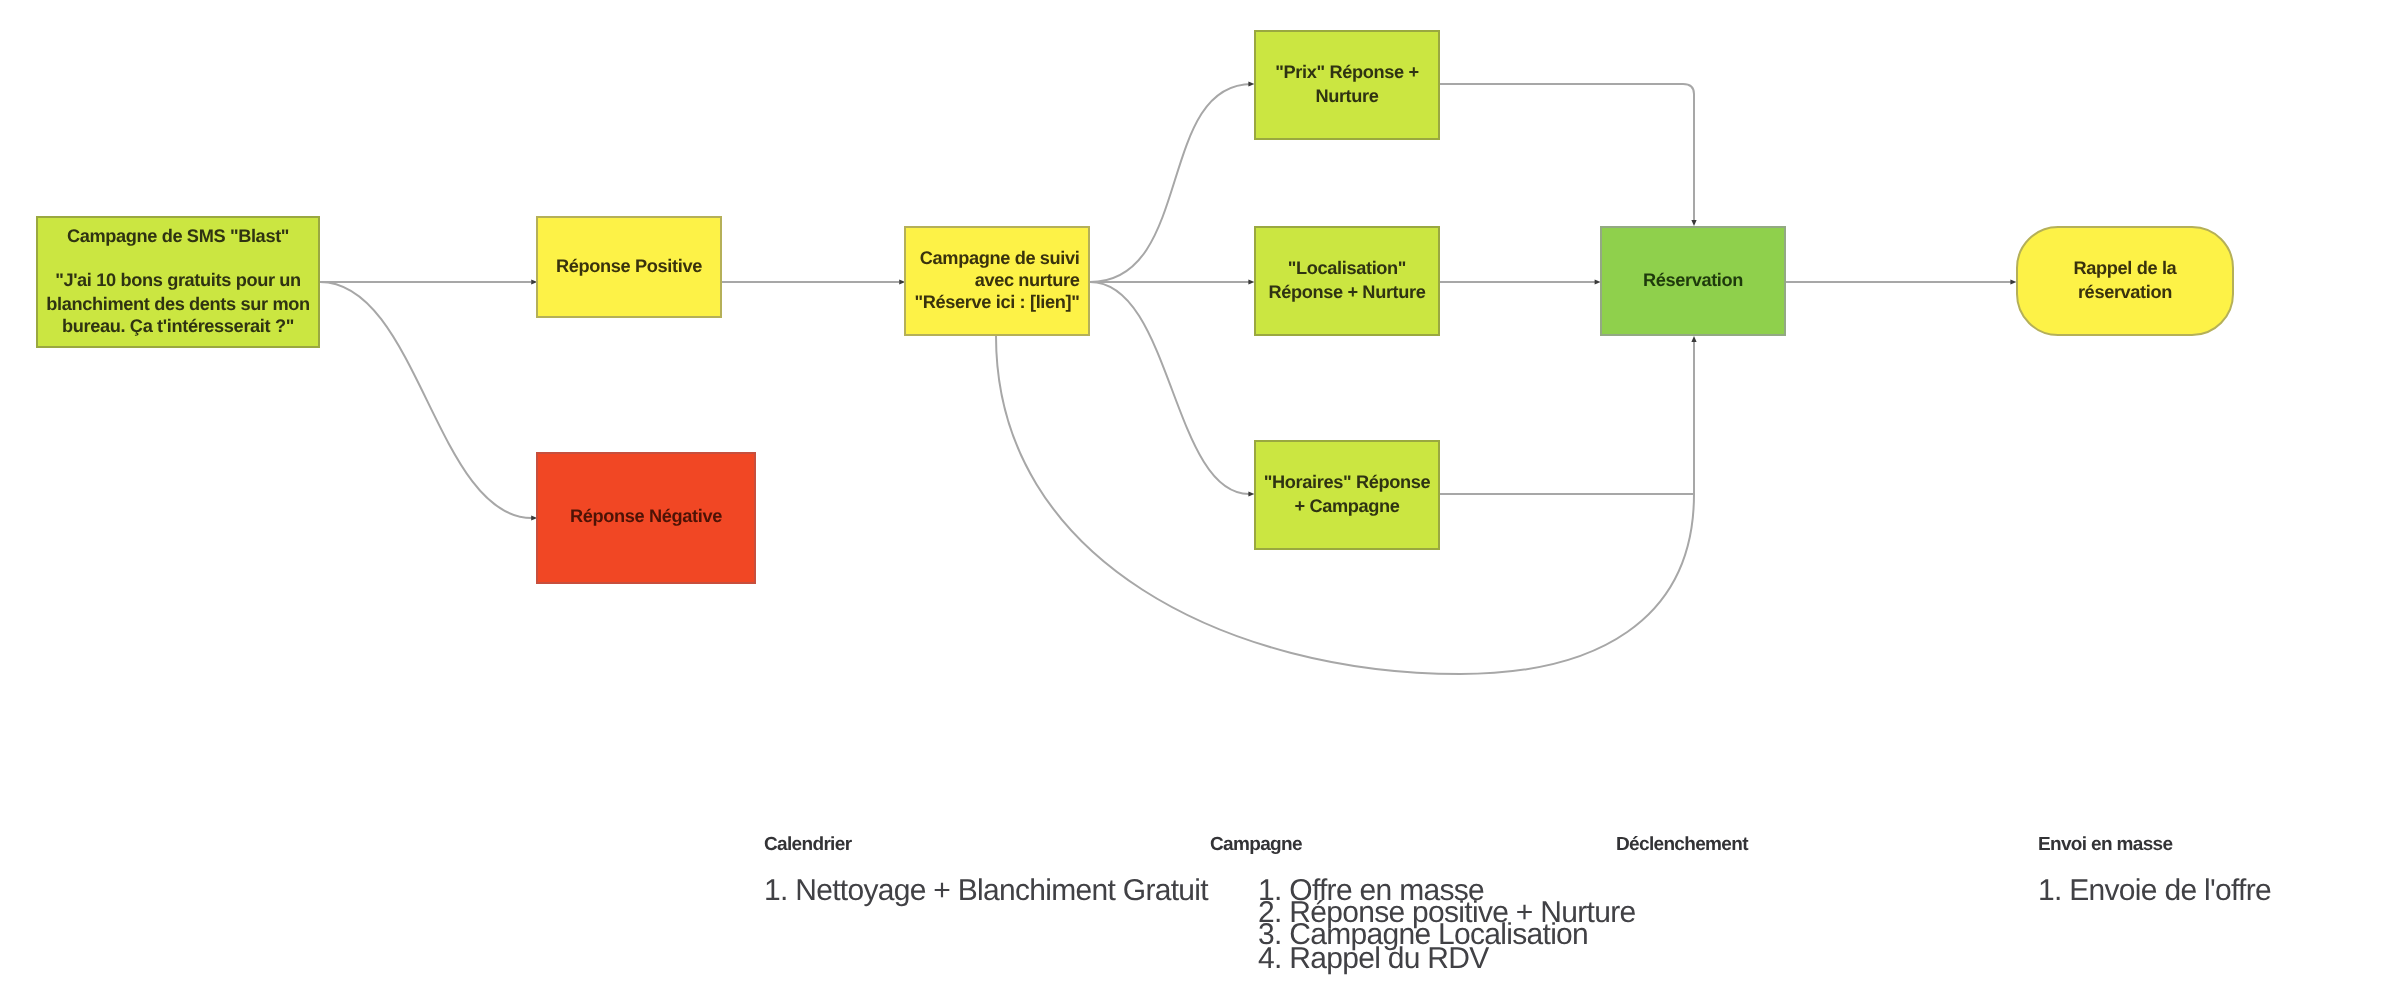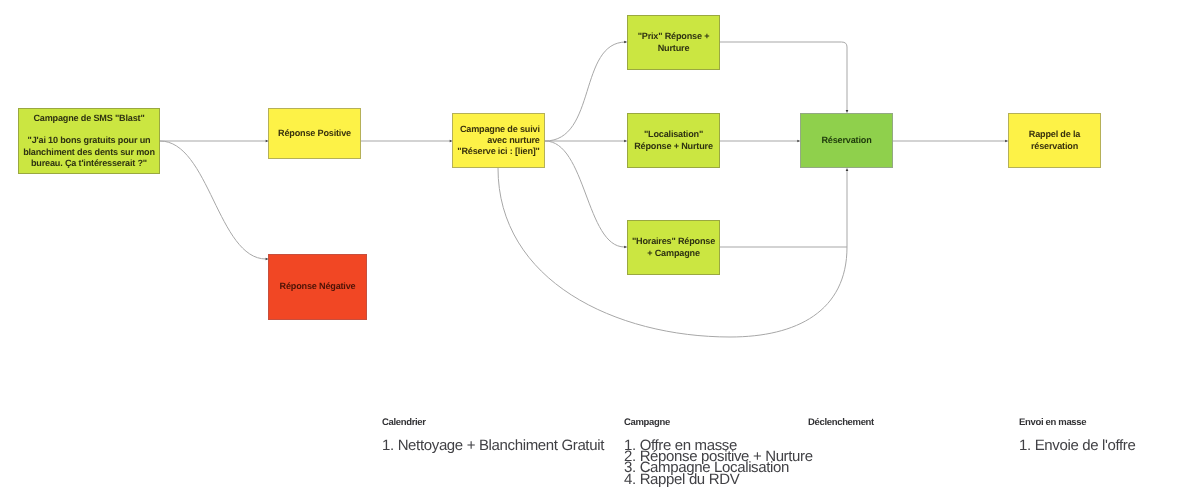--- a/index.html
+++ b/index.html
@@ -56,21 +56,21 @@
           <div>"J'ai 10 bons gratuits pour un</div>
           <div>blanchiment des dents sur mon</div>
           <div>bureau. Ça t'intéresserait ?"</div>
         </div>
       </div>
       <div class="node" style="left: 268px; top: 108px; width: 93px; height: 51px; background: rgb(253, 242, 71); border-color: rgb(181, 176, 88);">
         <div class="label" style="color: rgb(57, 50, 13);">
           <div>Réponse Positive</div>
         </div>
       </div>
-      <div class="node" style="left: 268px; top: 226px; width: 99px; height: 66px; background: rgb(241, 71, 36); border-color: rgb(199, 79, 61); margin-top: 28px;">
+      <div class="node" style="left: 268px; top: 226px; width: 110px; height: 66px; background: rgb(241, 71, 36); border-color: rgb(199, 79, 61);">
         <div class="label" style="color: rgb(77, 19, 6);">
           <div>Réponse Négative</div>
         </div>
       </div>
       <div class="node" style="left: 452px; top: 113px; width: 93px; height: 55px; background: rgb(253, 242, 71); border-color: rgb(181, 176, 88); text-align: right;">
         <div class="label" style="color: rgb(57, 50, 13);">
           <div>Campagne de suivi</div>
           <div>avec nurture</div>
           <div>"Réserve ici : [lien]"</div>
         </div>
@@ -91,37 +91,37 @@
         <div class="label" style="color: rgb(47, 51, 18);">
           <div>"Horaires" Réponse</div>
           <div>+ Campagne</div>
         </div>
       </div>
       <div class="node" style="left: 800px; top: 113px; width: 93px; height: 55px; background: rgb(143, 208, 76); border-color: rgb(147, 169, 131);">
         <div class="label" style="color: rgb(30, 58, 12);">
           <div>Réservation</div>
         </div>
       </div>
-      <div class="node" style="left: 1008px; top: 113px; width: 93px; height: 55px; background: rgb(253, 242, 71); border-color: rgb(181, 176, 88);">
+      <div class="node" style="left: 1008px; top: 113px; width: 109px; height: 55px; background: rgb(253, 242, 71); border-color: rgb(181, 176, 88); border-radius: 21px;">
         <div class="label" style="color: rgb(57, 50, 13);">
           <div>Rappel de la</div>
           <div>réservation</div>
         </div>
       </div>
     </div>
   <div id="legend">
       <div class="legend-col" style="left: 382px; top: 417px;">
         <div class="legend-title">Calendrier</div>
         <div style="margin-top: 11.7px;">
           <div class="legend-item">1. Nettoyage + Blanchiment Gratuit</div>
         </div>
       </div>
-      <div class="legend-col" style="left: 624px; top: 417px;">
+      <div class="legend-col" style="left: 605px; top: 417px;">
         <div class="legend-title">Campagne</div>
-        <div style="margin-top: 11.7px;">
+        <div style="margin-top: 11.7px; margin-left: 24px;">
           <div class="legend-item">1. Offre en masse</div>
           <div class="legend-item">2. Réponse positive + Nurture</div>
           <div class="legend-item">3. Campagne Localisation</div>
           <div class="legend-item">4. Rappel du RDV</div>
         </div>
       </div>
       <div class="legend-col" style="left: 808px; top: 417px;">
         <div class="legend-title">Déclenchement</div>
       </div>
       <div class="legend-col" style="left: 1019px; top: 417px;">

